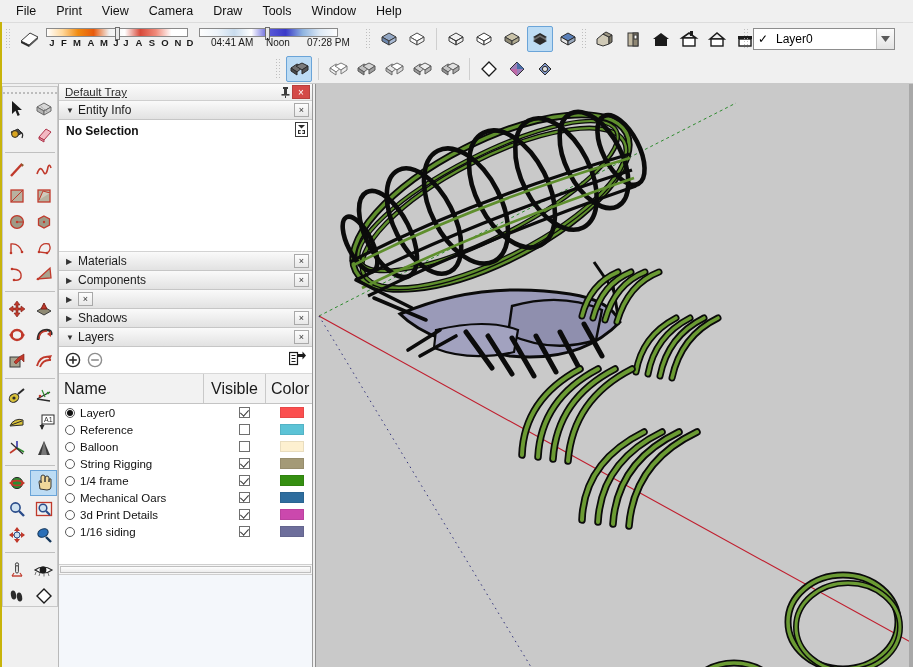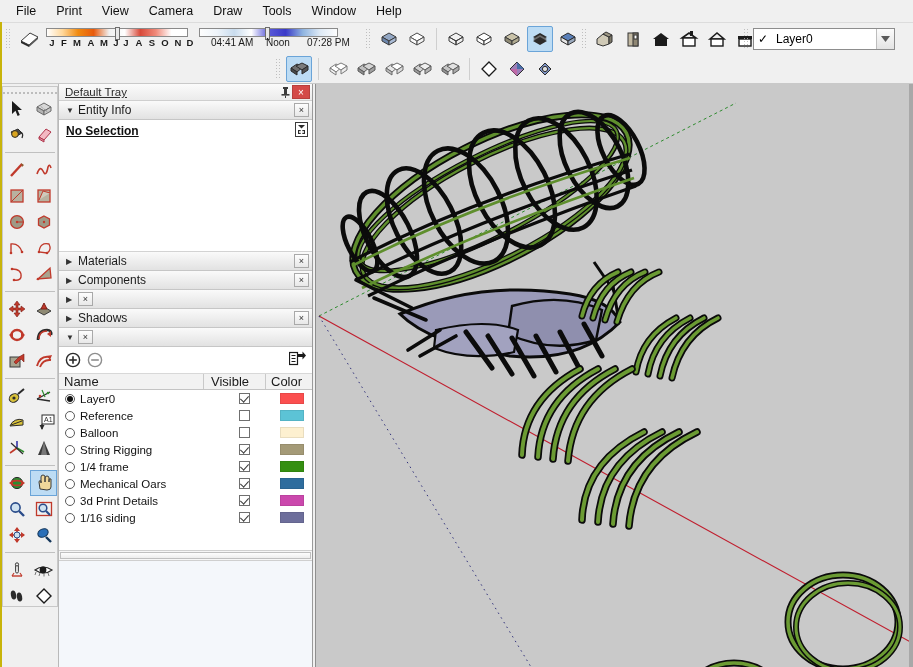--- a/index.html
+++ b/index.html
@@ -70,27 +70,27 @@
   .closered{width:18px;height:14px;background:#d44a48;border:1px solid #b83f3d;
             display:flex;align-items:center;justify-content:center;color:#fff;font-size:10px;box-sizing:border-box;}
   .panelhdr{height:19px;background:linear-gradient(#fafafa,#e2e2e2);border-bottom:1px solid #c6c6c6;
             display:flex;align-items:center;padding:0 3px 0 7px;box-sizing:border-box;}
   .panelhdr .tri{width:12px;font-size:8px;color:#333;}
   .panelhdr .nm{flex:1;font-size:12px;color:#1b1b1b;}
   .xbtn{width:15px;height:14px;background:linear-gradient(#fdfdfd,#e8e8e8);border:1px solid #a9a9a9;
         display:flex;align-items:center;justify-content:center;font-size:9px;color:#333;box-sizing:border-box;}
   .entitybody{background:#fff;border-bottom:1px solid #d3d3d3;}
   .noselrow{height:21px;display:flex;align-items:center;padding:0 4px 0 7px;box-sizing:border-box;}
-  .noselrow .lbl{flex:1;font-size:12px;font-weight:bold;color:#111;text-decoration:underline;}
+  .noselrow .lbl{flex:1;font-size:12px;font-weight:bold;color:#111;}
   .entityblank{height:110px;background:#fff;}
   .layersbar{height:26px;background:#fff;display:flex;align-items:center;padding:0 6px;box-sizing:border-box;}
   .layersbar .sp{flex:1;}
   .circbtn{width:16px;height:16px;margin-right:6px;}
-  .lhdr{height:17px;background:#f2f2f2;border-top:1px solid #d8d8d8;border-bottom:1px solid #c4c4c4;
-        display:flex;align-items:center;font-size:13px;color:#1a1a1a;box-sizing:border-box;}
+  .lhdr{height:31px;background:#f2f2f2;border-top:1px solid #d8d8d8;border-bottom:1px solid #c4c4c4;
+        display:flex;align-items:center;font-size:16px;color:#1a1a1a;box-sizing:border-box;}
   .lhdr .c1{flex:1;padding-left:5px;border-right:1px solid #c9c9c9;height:100%;display:flex;align-items:center;}
   .lhdr .c2{width:54px;padding-left:7px;border-right:1px solid #c9c9c9;height:100%;display:flex;align-items:center;}
   .lhdr .c3{width:41px;padding-left:5px;height:100%;display:flex;align-items:center;}
   .llist{background:#fff;}
   .lrow{height:17px;display:flex;align-items:center;font-size:11.5px;color:#111;}
   .lrow .c1{flex:1;display:flex;align-items:center;padding-left:6px;}
   .lrow .c2{width:54px;display:flex;align-items:center;justify-content:center;}
   .lrow .c3{width:41px;display:flex;align-items:center;justify-content:center;}
   .radio{width:10px;height:10px;border:1px solid #5a5a5a;border-radius:50%;background:#fff;
          margin-right:5px;position:relative;box-sizing:border-box;flex:0 0 auto;}
@@ -676,20 +676,21 @@
       <span class="xbtn">×</span>
     </div>
     <div class="panelhdr">
       <span class="tri">▶</span>
       <span class="nm">Shadows</span>
       <span class="xbtn">×</span>
     </div>
 
     <div class="panelhdr">
       <span class="tri">▼</span>
+      <span class="nm">Layers</span>
       <span class="xbtn">×</span>
     </div>
 
     <div class="layersbar">
       <span class="circbtn">
         <svg width="16" height="16" viewBox="0 0 16 16">
           <circle cx="8" cy="8" r="6.6" fill="none" stroke="#2b2b2b" stroke-width="1.4"></circle>
           <line x1="8" y1="4.2" x2="8" y2="11.8" stroke="#2b2b2b" stroke-width="1.6"></line>
           <line x1="4.2" y1="8" x2="11.8" y2="8" stroke="#2b2b2b" stroke-width="1.6"></line>
         </svg>

